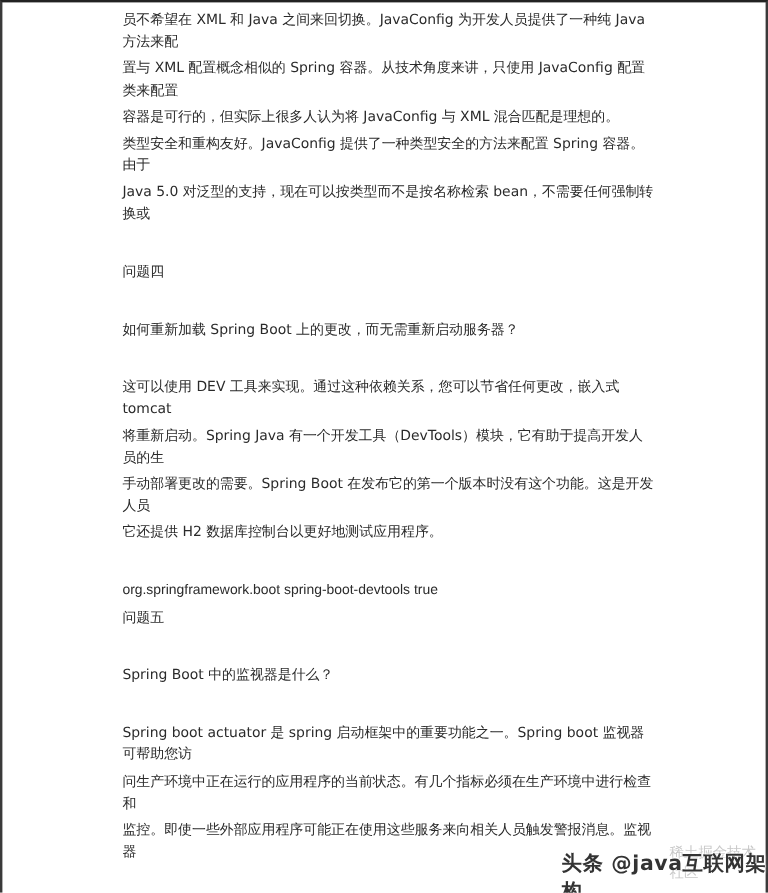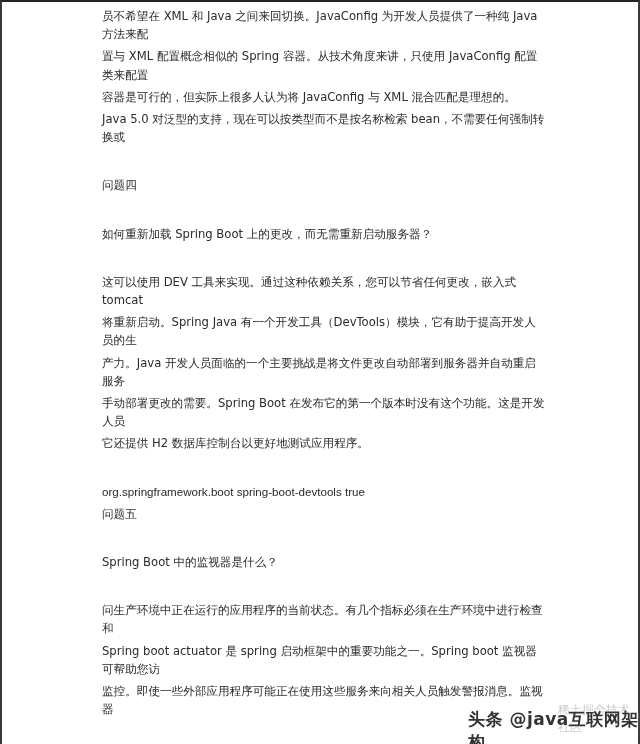--- a/index.html
+++ b/index.html
@@ -31,44 +31,44 @@
 </head>
 <body>
 
 <div class="frame"></div>
 
 <div class="content">
   <div>
     <p class="p">员不希望在 XML 和 Java 之间来回切换。JavaConfig 为开发人员提供了一种纯 Java 方法来配</p>
     <p class="p">置与 XML 配置概念相似的 Spring 容器。从技术角度来讲，只使用 JavaConfig 配置类来配置</p>
     <p class="p">容器是可行的，但实际上很多人认为将 JavaConfig 与 XML 混合匹配是理想的。</p>
+    <p class="p">类型安全和重构友好。JavaConfig 提供了一种类型安全的方法来配置 Spring 容器。由于</p>
     <p class="p">Java   5.0 对泛型的支持，现在可以按类型而不是按名称检索 bean，不需要任何强制转换或</p>
   </div>
 
   <div class="gap"></div>
   <p class="p">问题四</p>
   <div class="gap"></div>
   <p class="p">如何重新加载 Spring Boot 上的更改，而无需重新启动服务器？</p>
   <div class="gap"></div>
   <div>
     <p class="p">这可以使用 DEV 工具来实现。通过这种依赖关系，您可以节省任何更改，嵌入式 tomcat</p>
     <p class="p">将重新启动。Spring   Java 有一个开发工具（DevTools）模块，它有助于提高开发人员的生</p>
-    <p class="p">产力。Java 开发人员面临的一个主要挑战是将文件更改自动部署到服务器并自动重启服务</p>
     <p class="p">手动部署更改的需要。Spring   Boot 在发布它的第一个版本时没有这个功能。这是开发人员</p>
     <p class="p">它还提供 H2 数据库控制台以更好地测试应用程序。</p>
   </div>
   <div class="gap"></div>
   <p class="p code">org.springframework.boot spring-boot-devtools true</p>
   <p class="p">问题五</p>
   <div class="gap"></div>
   <p class="p">Spring Boot 中的监视器是什么？</p>
   <div class="gap"></div>
   <div>
+    <p class="p">Spring  boot  actuator 是 spring 启动框架中的重要功能之一。Spring  boot 监视器可帮助您访</p>
     <p class="p">问生产环境中正在运行的应用程序的当前状态。有几个指标必须在生产环境中进行检查和</p>
-    <p class="p">Spring  boot  actuator 是 spring 启动框架中的重要功能之一。Spring  boot 监视器可帮助您访</p>
     <p class="p">监控。即使一些外部应用程序可能正在使用这些服务来向相关人员触发警报消息。监视器</p>
 
   </div>
 
 </div>
 
 <div class="watermark-faint">稀土掘金技术社区</div>
 <div class="watermark">头条 @java互联网架构</div>
 
 </body></html>

